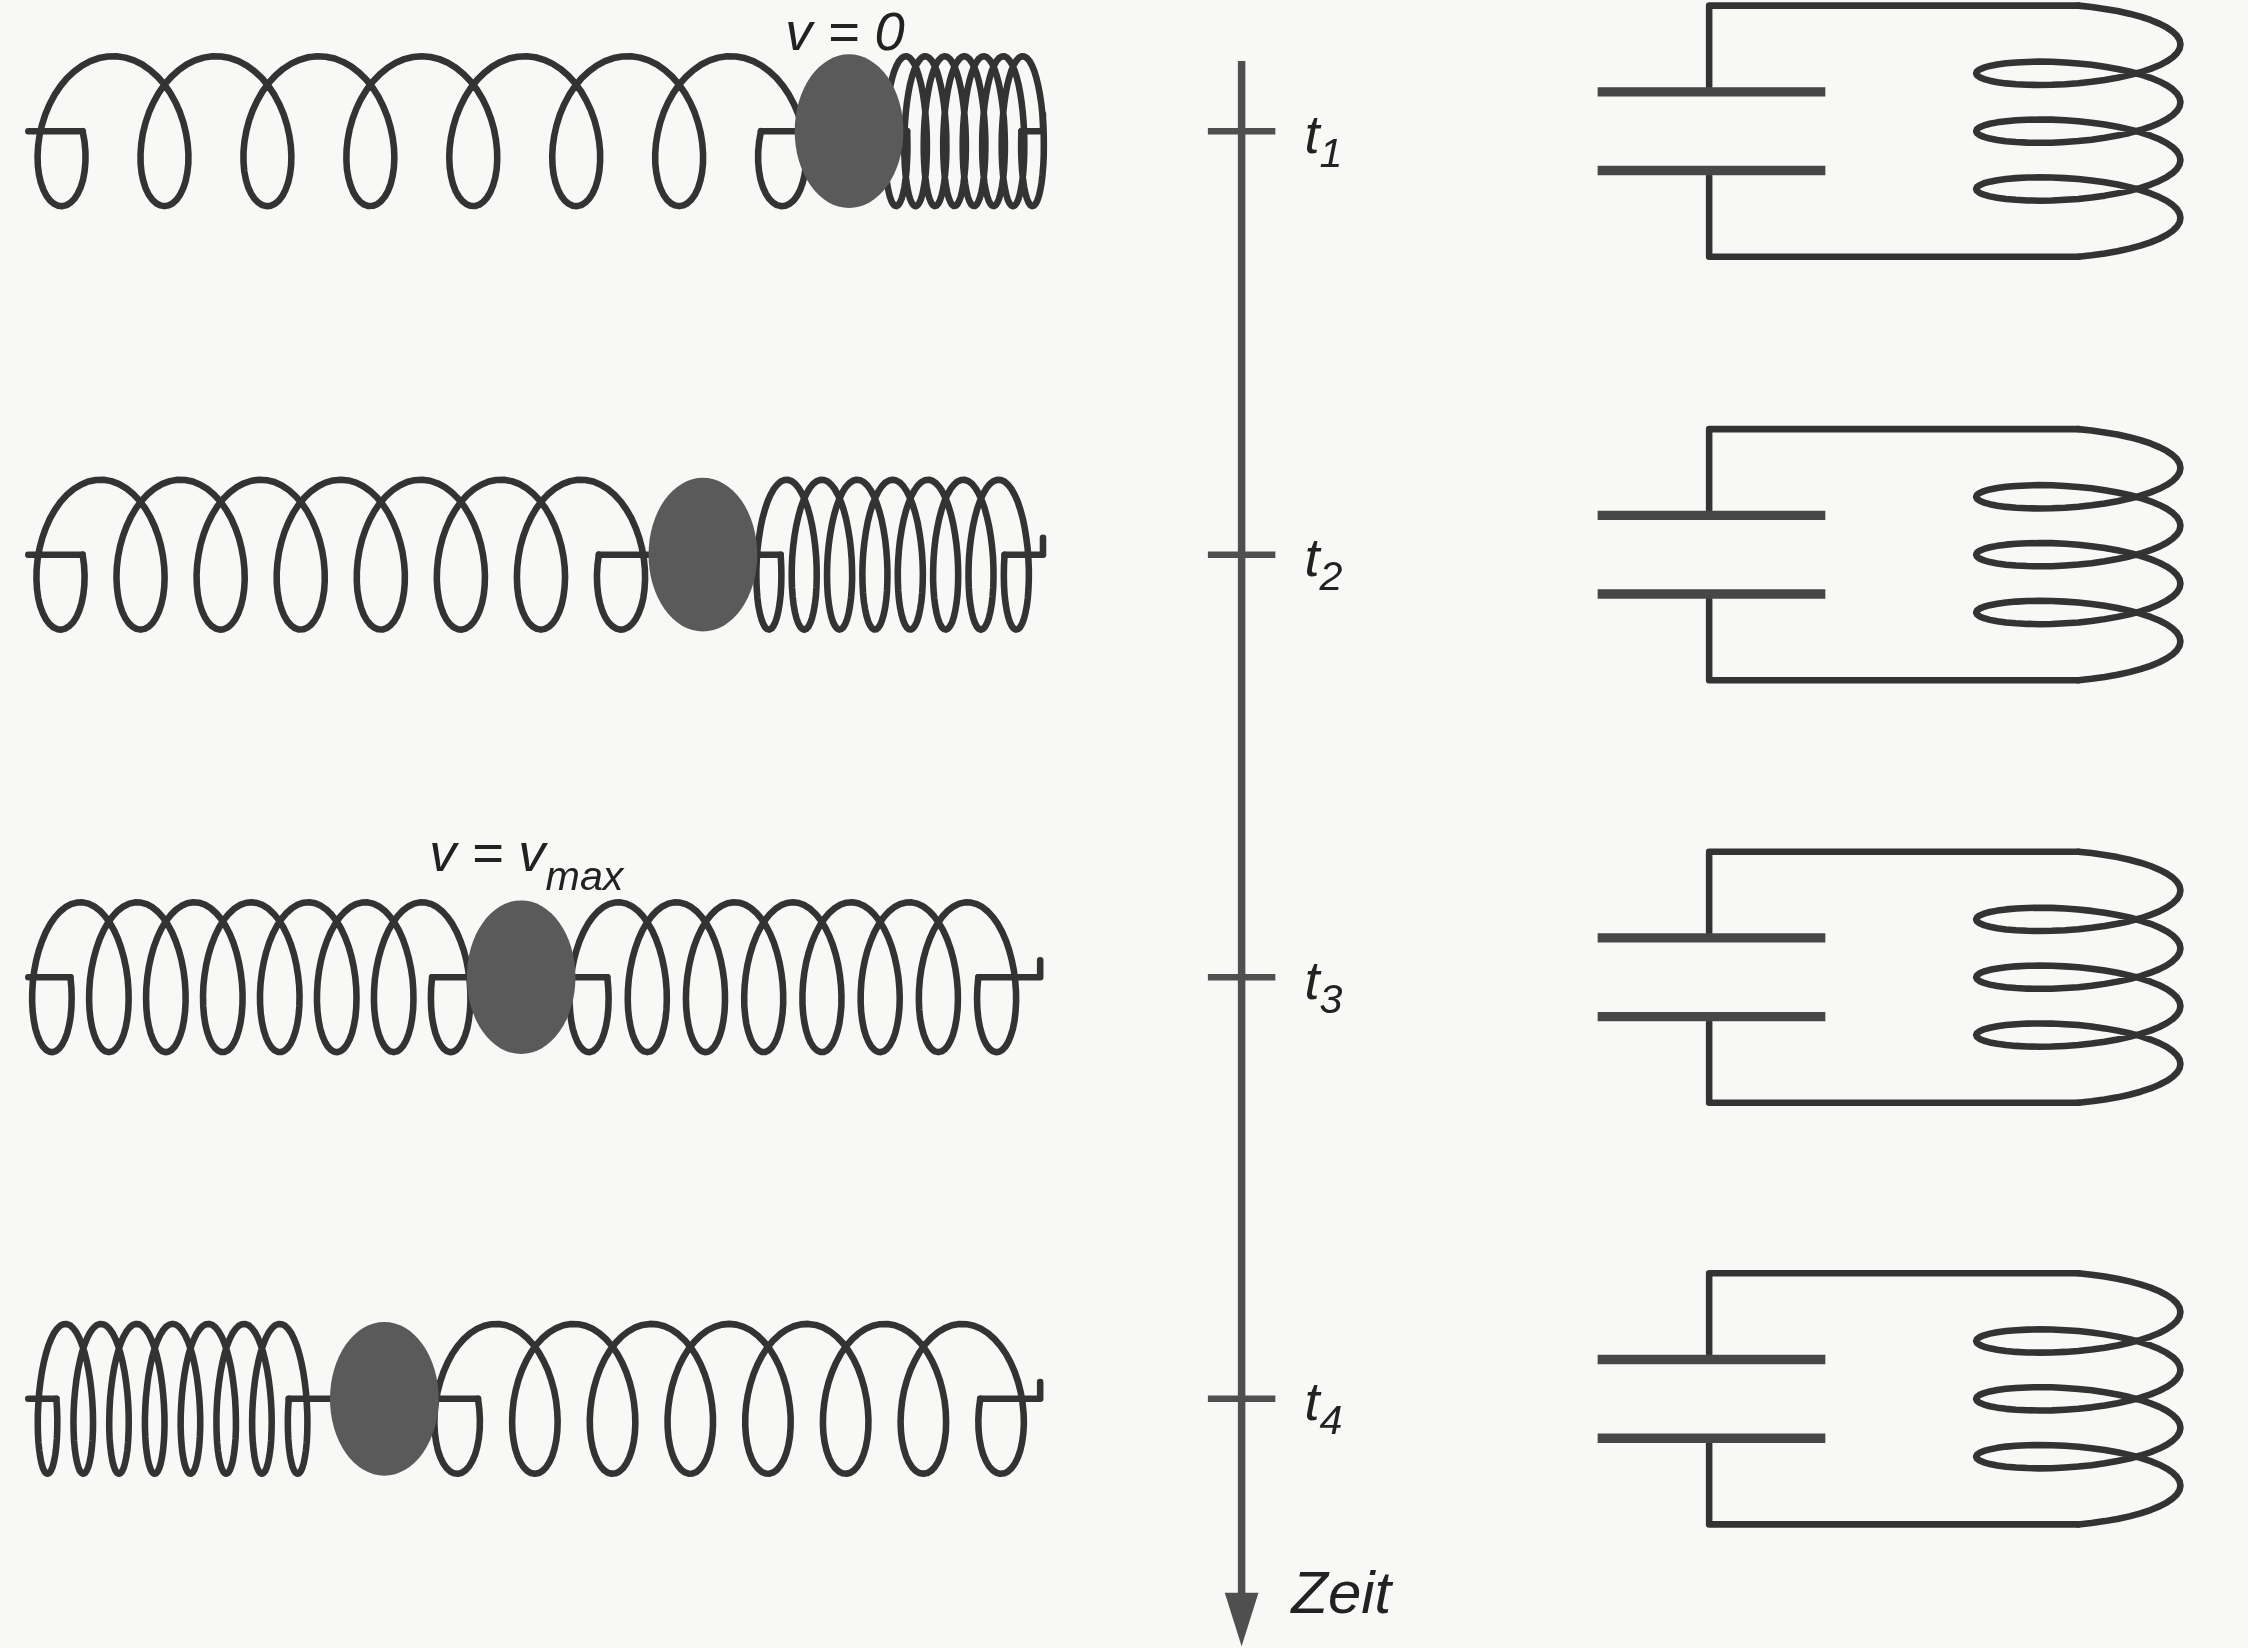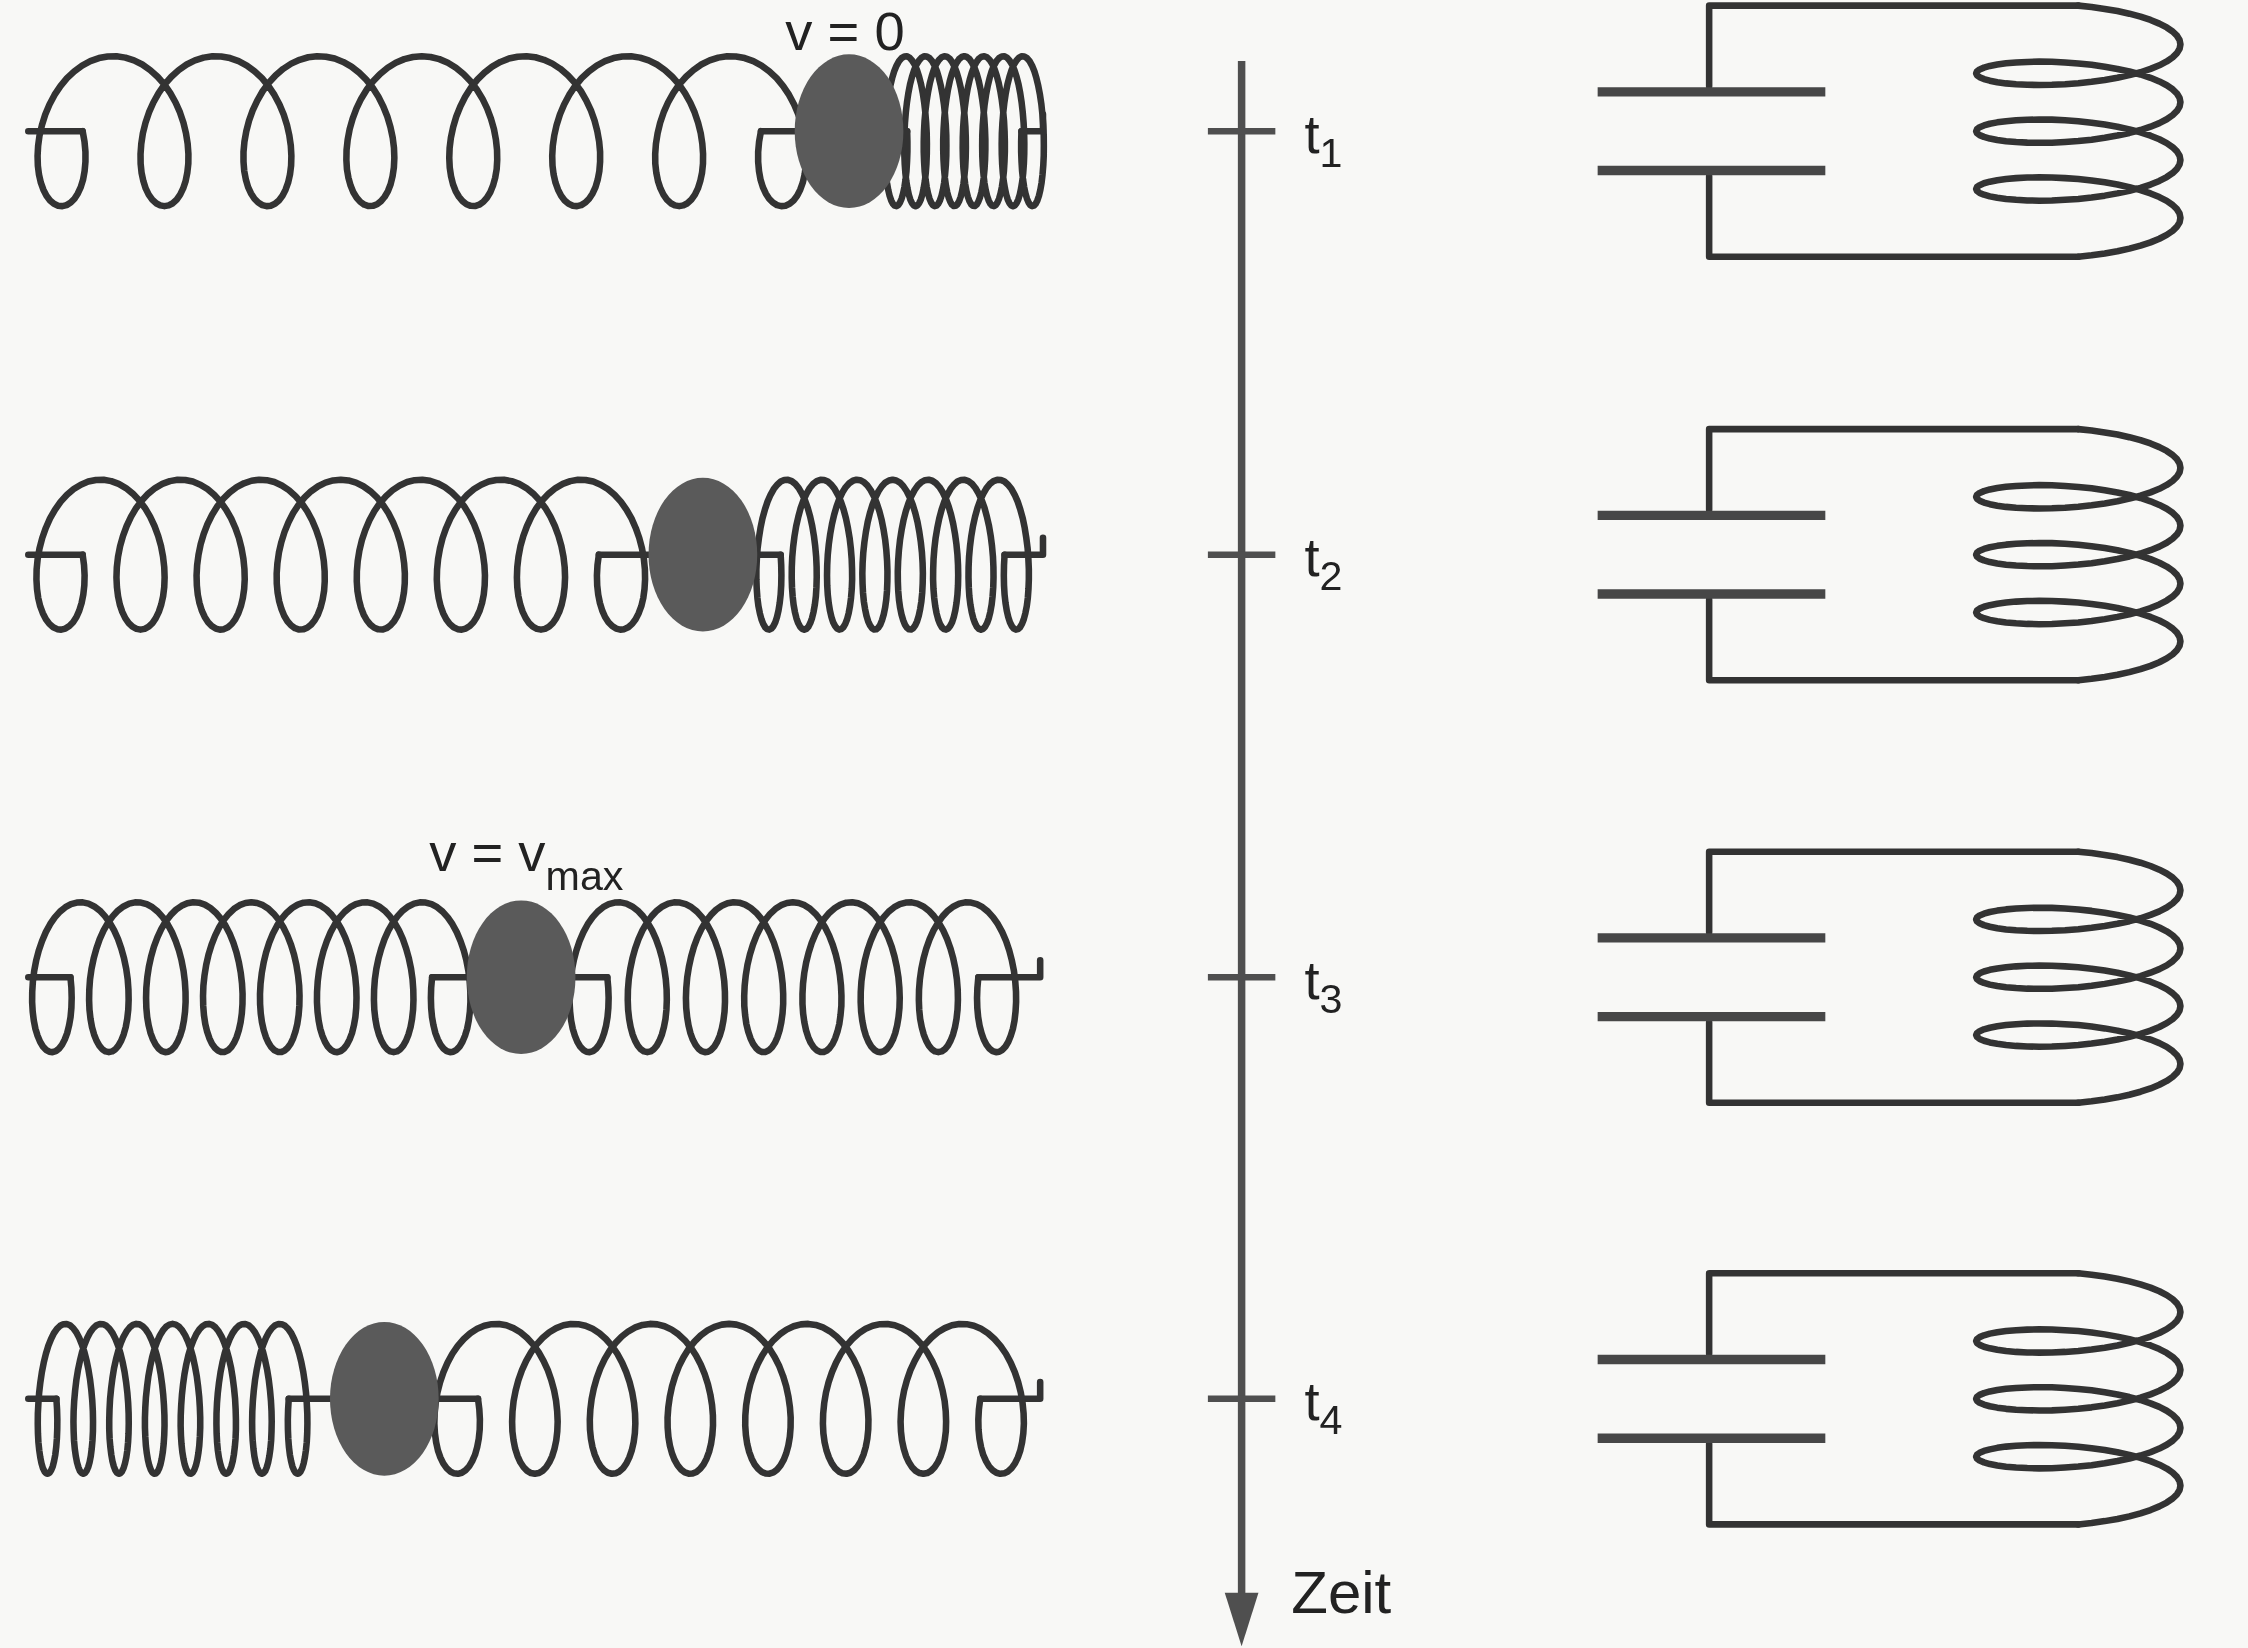--- a/index.html
+++ b/index.html
@@ -4,20 +4,21 @@
 <style>
   :root { --bg: #f8f8f6; }
   html, body { margin: 0; padding: 0; background: var(--bg); }
   .canvas {
     position: relative;
     width: 2249px;
     height: 1649px;
     background: var(--bg);
     overflow: hidden;
     font-family: "Liberation Sans", sans-serif;
+    font-style: italic;
   }
   svg { display: block; }
   text {
     font-family: "Liberation Sans", sans-serif;
     fill: #222222;
   }
   .vlabel { font-size: 58px; }
   .vlabel .subm { font-size: 44px; }
   .tlabel { font-size: 58px; }
   .tlabel .sub { font-size: 44px; }

